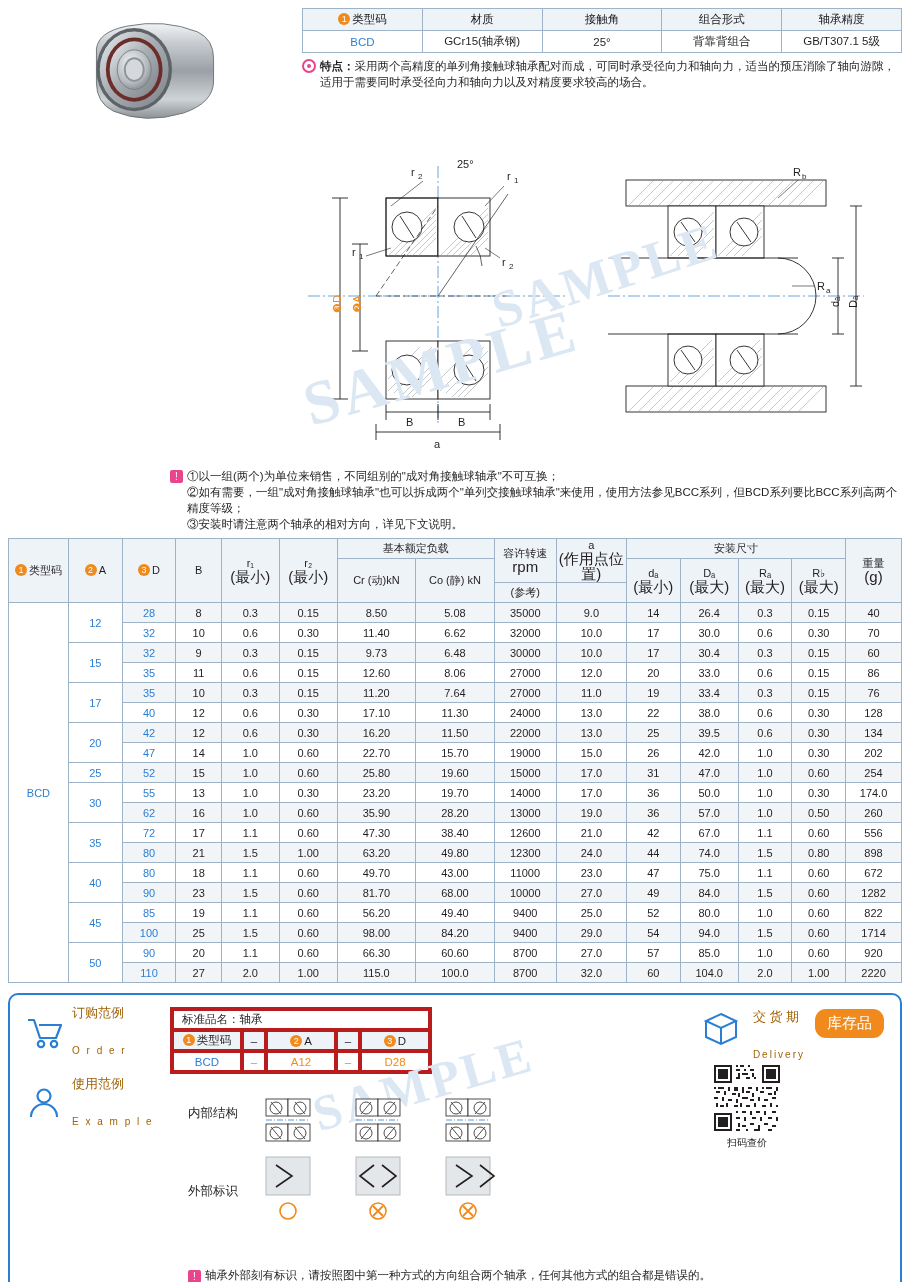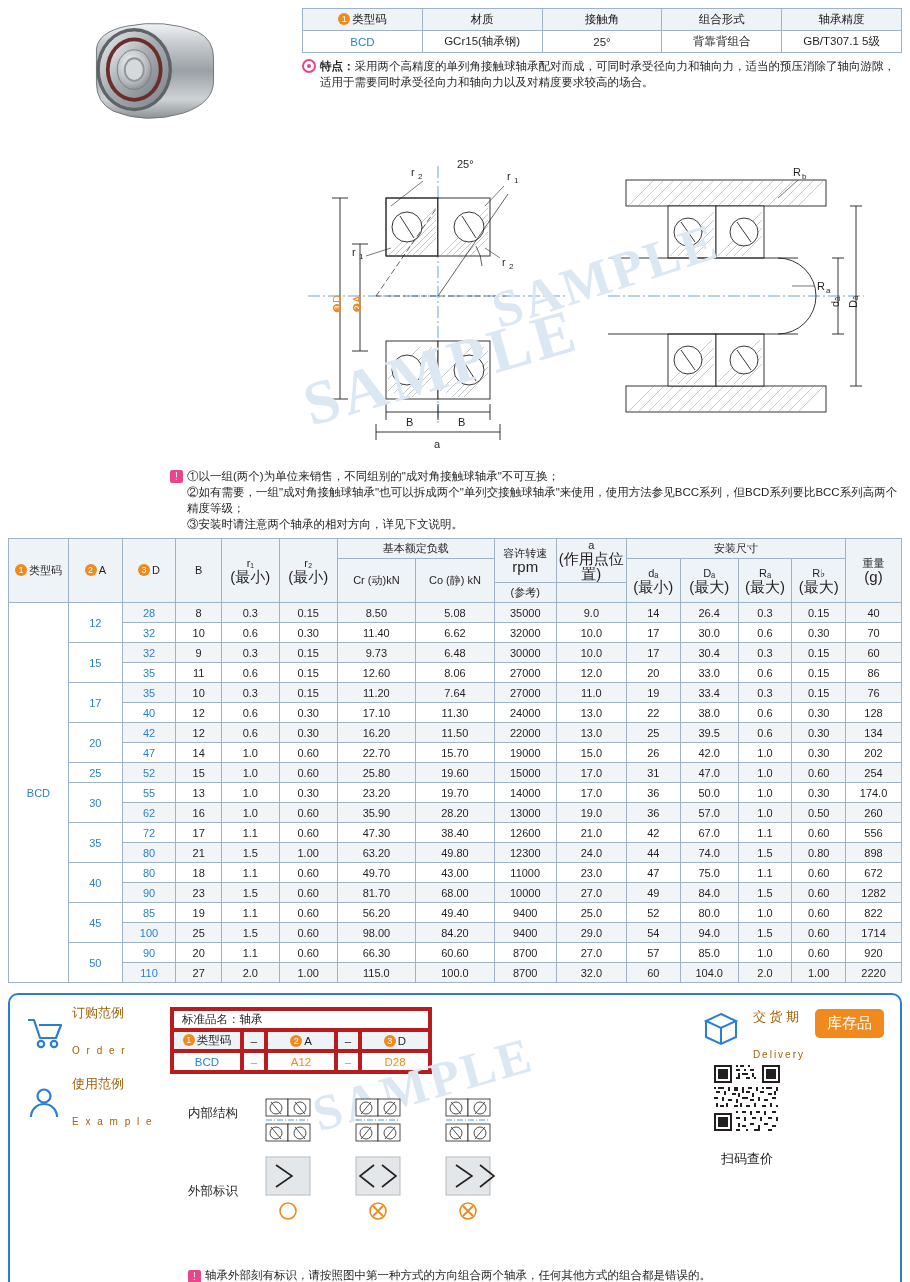--- a/index.html
+++ b/index.html
@@ -111,25 +111,25 @@
   table.order td, table.order th {
     border: 4px solid #b91c1c; text-align: center; height: 21px; font-size: 11.5px;
     padding: 0 4px;
   }
   table.order th { background: #eef3f8; font-weight: normal; }
   .orange { color: #f08a1d; }
 
   .delivery { position: absolute; right: 16px; top: 14px; display: flex; align-items: flex-start; }
   .badge-stock {
     background: #f08a1d; color: #fff; font-size: 15px; padding: 5px 12px;
-    border-radius: 5px; margin-left: 10px;
+    border-radius: 11px; margin-left: 10px;
   }
   .qr-wrap { position: absolute; right: 120px; top: 70px; text-align: center; }
   .qr { width: 66px; height: 66px; }
-  .qr-cap { font-size: 13px; margin-top: 17px; }
+  .qr-cap { font-size: 10px; margin-top: 3px; }
 
   .struct-area { position: absolute; left: 178px; top: 100px; }
 
   .warn { position: absolute; left: 178px; bottom: 8px; display: flex; font-size: 11.5px; line-height: 15px; width: 560px;}
   .warn .note-icon { background: #e8458b; }
 </style>
 </head>
 <body>
 
 <div class="page">

